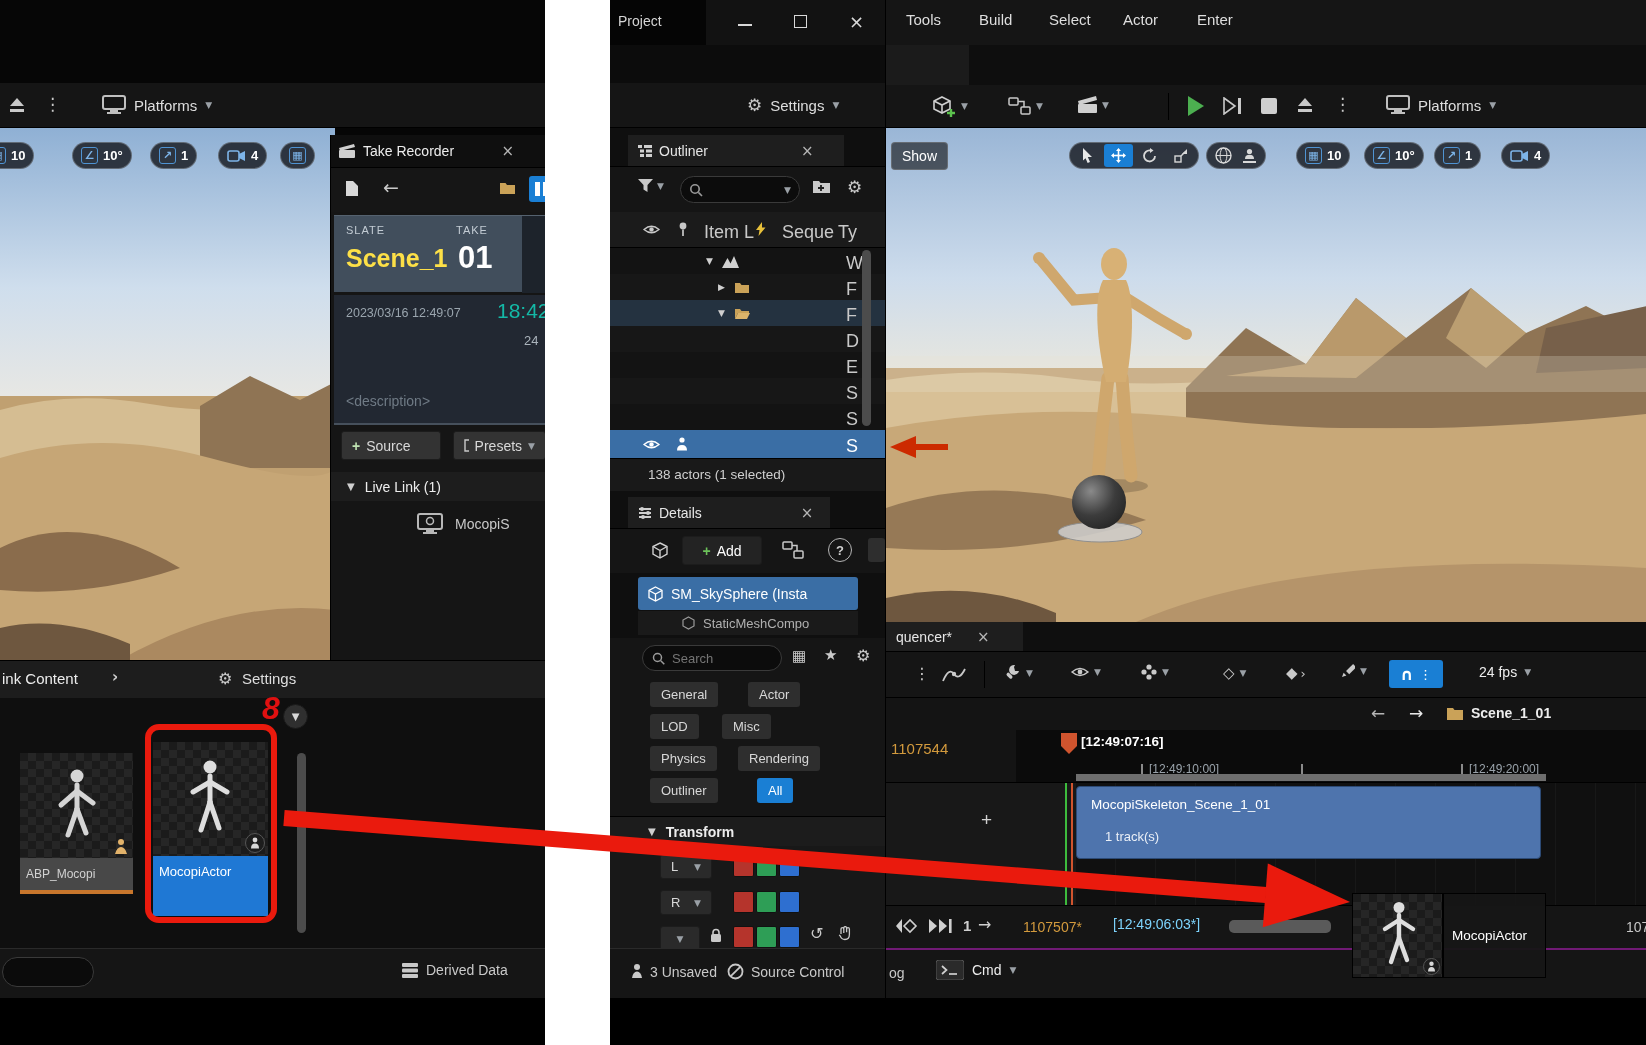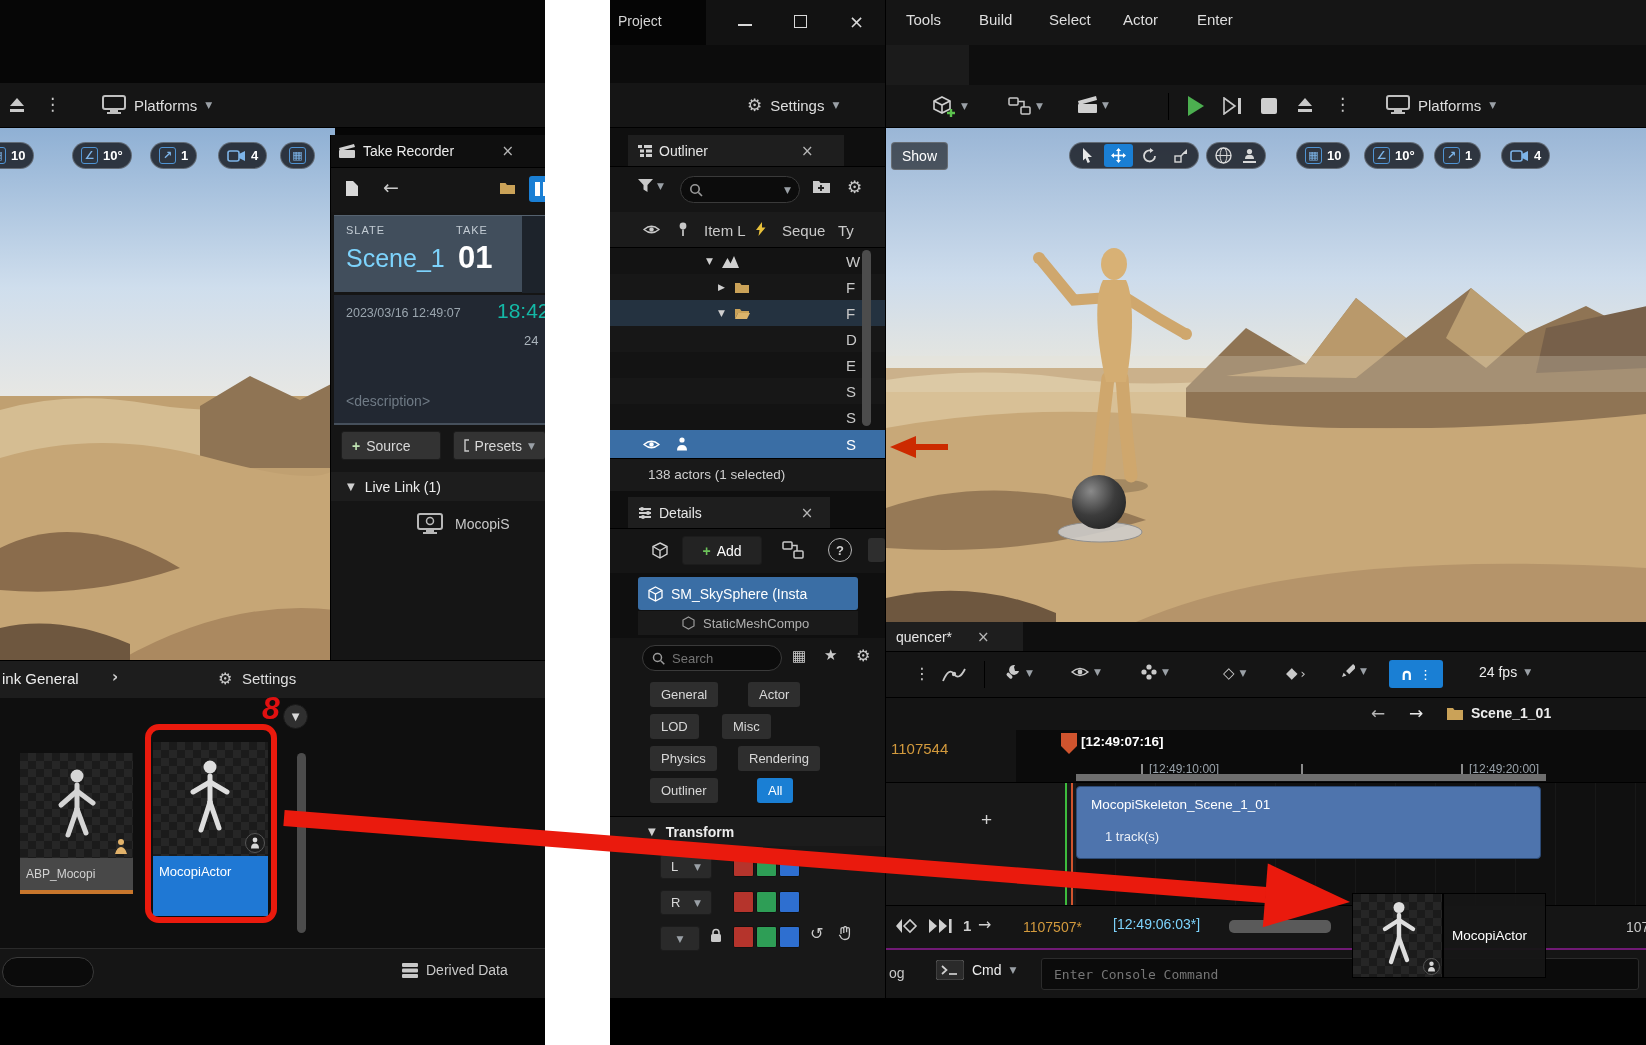--- a/index.html
+++ b/index.html
@@ -3,21 +3,21 @@
 <meta charset="utf-8">
 <style>
 *{margin:0;padding:0;box-sizing:border-box}
 html,body{background:#000}
 body{font-family:"Liberation Sans",sans-serif}
 #screen{position:relative;width:1646px;height:1045px;background:#000;overflow:hidden}
 .abs{position:absolute}
 .row{display:flex;align-items:center}
 .p{background:#151515}
 .t12{font-size:12px;color:#9aa3ab}
-.t13{font-size:15px;color:#c9c9c9}
+.t13{font-size:18px;color:#c9c9c9}
 .t14{font-size:14px;color:#c9c9c9}
 .t15{font-size:15px;color:#dedede}
 .wh{color:#ededed}
 .b{font-weight:bold}
 .g{font-family:"DejaVu Sans",sans-serif}
 .chv{font-family:"DejaVu Sans",sans-serif;color:#9aa0a6;font-size:9px}
 .pill{display:flex;align-items:center;gap:5px;background:rgba(14,16,20,.78);border:1px solid rgba(150,160,170,.5);border-radius:14px;height:27px;padding:0 8px;color:#fff;font-size:13px;font-weight:bold}
 .ib{display:inline-flex;align-items:center;justify-content:center;width:17px;height:17px;border:1px solid #4f93d2;border-radius:3px;color:#7db4e8;font-weight:bold;font-size:11px;font-family:"DejaVu Sans",sans-serif}
 .chip{display:inline-flex;align-items:center;justify-content:center;height:25px;padding:0 11px;background:#2e2e2e;border-radius:3px;font-size:13px;color:#d8d8d8;position:absolute}
 .chip.on{background:#1a7fd4;color:#fff}
@@ -124,21 +124,21 @@
         <div class="abs" style="left:198px;top:8px;width:26px;height:26px;background:#1a7fd4;border-radius:3px">
             <svg width="26" height="26">
               <rect x="6" y="6" width="5" height="14" fill="#fff"></rect>
               <rect x="14" y="6" width="5" height="14" fill="#fff"></rect>
             </svg>
           </div>
       </div>
       <div class="abs" style="left:3px;top:80px;width:212px;height:77px;background:#414e5c;border-top:1px solid #55626f">
         <span class="abs" style="left:12px;top:8px;font-size:11px;letter-spacing:1px;color:#c3ccd4">SLATE</span>
         <span class="abs" style="left:122px;top:8px;font-size:11px;letter-spacing:1px;color:#c3ccd4">TAKE</span>
-        <span class="abs" style="left:12px;top:28px;font-size:25px;font-weight:400;color:#7dd3fc">Scene_1</span>
+        <span class="abs" style="left:12px;top:28px;font-size:25px;font-weight:700;color:#fde047">Scene_1</span>
         <span class="abs b" style="left:124px;top:24px;font-size:31px;color:#fff">01</span>
         <div class="abs" style="left:188px;top:0;width:27px;height:77px;background:#1d232b"></div>
       </div>
       <div class="abs" style="left:3px;top:160px;width:212px;height:130px;background:#222832;border-bottom:2px solid #46505c">
         <span class="abs" style="left:12px;top:11px;font-size:12.5px;color:#9aa5ae">2023/03/16 12:49:07</span>
         <span class="abs" style="left:163px;top:4px;font-size:21px;color:#14b8a6">18:42</span>
         <span class="abs" style="left:190px;top:38px;font-size:13px;color:#aab3bb">24</span>
         <span class="abs" style="left:12px;top:98px;font-size:14px;color:#6f7a85">&lt;description&gt;</span>
       </div>
       <div class="btn abs" style="left:10px;top:296px;width:100px">
@@ -161,21 +161,21 @@
             <rect x="1" y="1" width="24" height="15" rx="2" fill="none" stroke="#b8b8b8" stroke-width="2"></rect>
             <circle cx="13" cy="8" r="3.5" fill="none" stroke="#b8b8b8" stroke-width="1.5"></circle>
             <rect x="9" y="17" width="8" height="2" fill="#b8b8b8"></rect>
             <rect x="6" y="19" width="14" height="2" fill="#b8b8b8"></rect>
           </svg>
         <span class="t14">MocopiS</span>
       </div>
     </div>
 
     <div class="abs" style="left:0;top:660px;width:545px;height:38px;background:#1d1d1d;border-top:1px solid #000">
-      <span class="abs t15 wh" style="left:2px;top:9px">ink General</span>
+      <span class="abs t15 wh" style="left:2px;top:9px">ink Content</span>
       <span class="abs g b" style="left:112px;top:7px;color:#cfcfcf;font-size:15px">›</span>
       <span class="abs g" style="left:218px;top:8px;font-size:16px;color:#c9c9c9">⚙</span>
       <span class="abs t15" style="left:242px;top:9px">Settings</span>
     </div>
 
     <div class="abs" style="left:0;top:698px;width:545px;height:250px;background:#0f0f0f">
       <div class="abs row" style="left:283px;top:6px;width:25px;height:25px;border-radius:50%;background:#2f2f2f;border:1px solid #191919;justify-content:center">
         <span class="chv" style="color:#d8d8d8;font-size:10px">▼</span>
       </div>
 
@@ -492,20 +492,36 @@
       <div class="abs cbx" style="left:146px;top:80px;background:#2e9e56"></div>
       <div class="abs cbx" style="left:169px;top:80px;background:#2e6fd0"></div>
       <span class="abs g" style="left:200px;top:78px;font-size:16px;color:#c9c9c9">↺</span>
       <span class="abs" style="left:228px;top:80px">
           <svg width="15" height="15">
             <path d="M3 8 V3 a1.4 1.4 0 0 1 2.8 0 V7 M5.8 6 V2 a1.4 1.4 0 0 1 2.8 0 v4 M8.6 6.2 V3 a1.4 1.4 0 0 1 2.8 0 v5.5 c0 3-1.5 5-4.5 5 -2.5 0-3.8-1.2-4.6-3.4 L1.2 8.8" fill="none" stroke="#c9c9c9" stroke-width="1.3"></path>
           </svg>
         </span>
     </div>
 
+    <div class="abs p" style="left:0;top:948px;width:275px;height:50px;border-top:1px solid #2a2a2a">
+      <span class="abs" style="left:20px;top:14px">
+          <svg width="14" height="16">
+            <circle cx="7" cy="4" r="3" fill="#c9c9c9"></circle>
+            <path d="M2 15 Q3 8.5 7 8.5 Q11 8.5 12 15Z" fill="#c9c9c9"></path>
+          </svg>
+        </span>
+      <span class="abs t14" style="left:40px;top:15px">3 Unsaved</span>
+      <span class="abs" style="left:117px;top:14px">
+          <svg width="17" height="17">
+            <circle cx="8.5" cy="8.5" r="7" fill="none" stroke="#c8c8c8" stroke-width="1.8"></circle>
+            <line x1="3.8" y1="13.2" x2="13.2" y2="3.8" stroke="#c8c8c8" stroke-width="1.8"></line>
+          </svg>
+        </span>
+      <span class="abs t14" style="left:141px;top:15px">Source Control</span>
+    </div>
   </div>
 
   <div class="abs" style="left:885px;top:0;width:761px;height:998px;background:#101010;border-left:1px solid #000;overflow:hidden">
 
     <div class="abs p" style="left:0;top:0;width:761px;height:45px">
       <span class="abs t15" style="left:20px;top:11px">Tools</span>
       <span class="abs t15" style="left:93px;top:11px">Build</span>
       <span class="abs t15" style="left:163px;top:11px">Select</span>
       <span class="abs t15" style="left:237px;top:11px">Actor</span>
       <span class="abs t15" style="left:311px;top:11px">Enter</span>
@@ -817,21 +833,20 @@
       <span class="abs t14" style="left:3px;top:15px">og</span>
       <div class="abs row" style="left:50px;top:10px;gap:8px">
         <svg width="28" height="20">
             <rect x="0" y="0" width="28" height="20" rx="3" fill="#2a2a2a" stroke="#555"></rect>
             <path d="M6 6 l4.5 4 L6 14" stroke="#d0d0d0" stroke-width="1.7" fill="none"></path>
             <line x1="13" y1="14" x2="21" y2="14" stroke="#d0d0d0" stroke-width="1.7"></line>
           </svg>
         <span class="t14 wh">Cmd</span>
         <span class="chv">▼</span>
       </div>
-      <input class="mono abs" style="left: 155px; top: 8px; width: 598px; height: 32px; background: rgb(11, 11, 11); border: 1px solid rgb(43, 43, 43); border-radius: 3px; color: rgb(154, 154, 154); font-size: 13px; padding: 0px 12px;" placeholder="Enter Console Command">
     </div>
   </div>
 
   <div class="abs" style="left:1352px;top:893px;width:194px;height:85px;z-index:40;display:flex">
     <div class="checker" style="width:91px;height:85px;position:relative;border:1px solid #000">
       <svg class="abs" style="left:22px;top:6px" width="48" height="72">
         <g stroke="#dedede" stroke-width="4.4" stroke-linecap="round" fill="none">
           <line x1="24" y1="15" x2="24" y2="38"></line>
             <line x1="24" y1="20" x2="10" y2="29"></line>
             <line x1="24" y1="20" x2="38" y2="29"></line>

